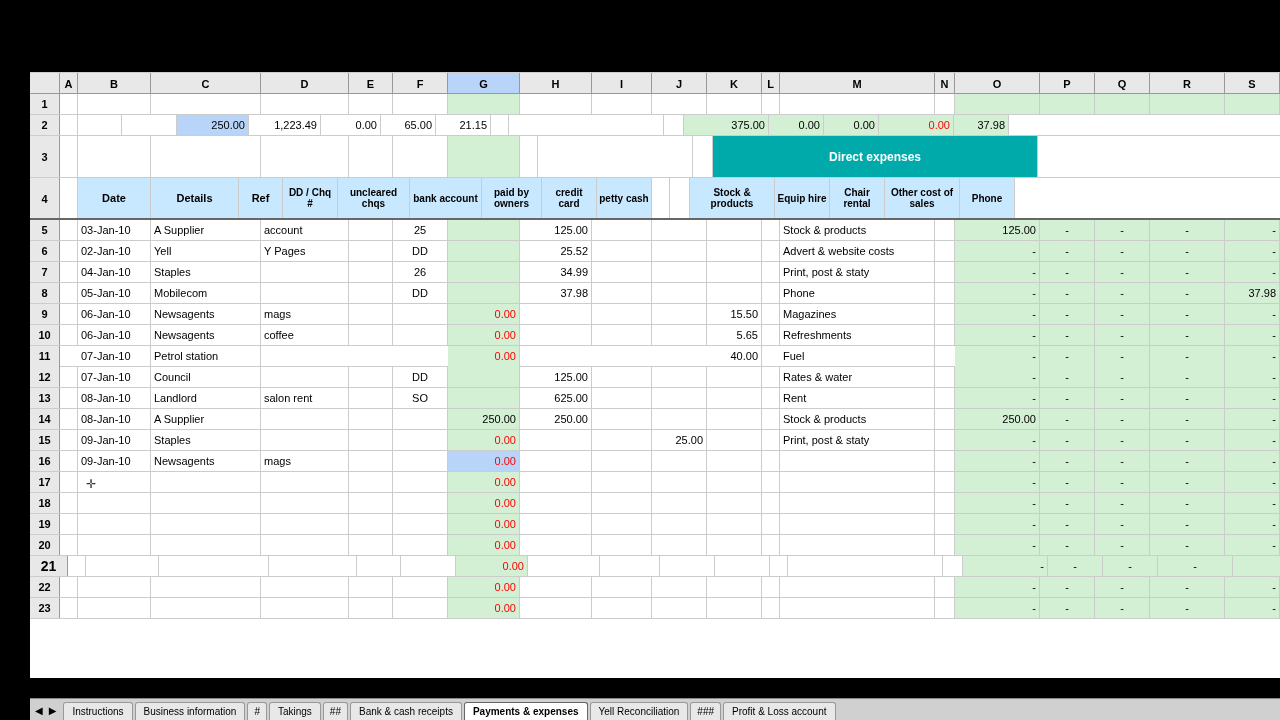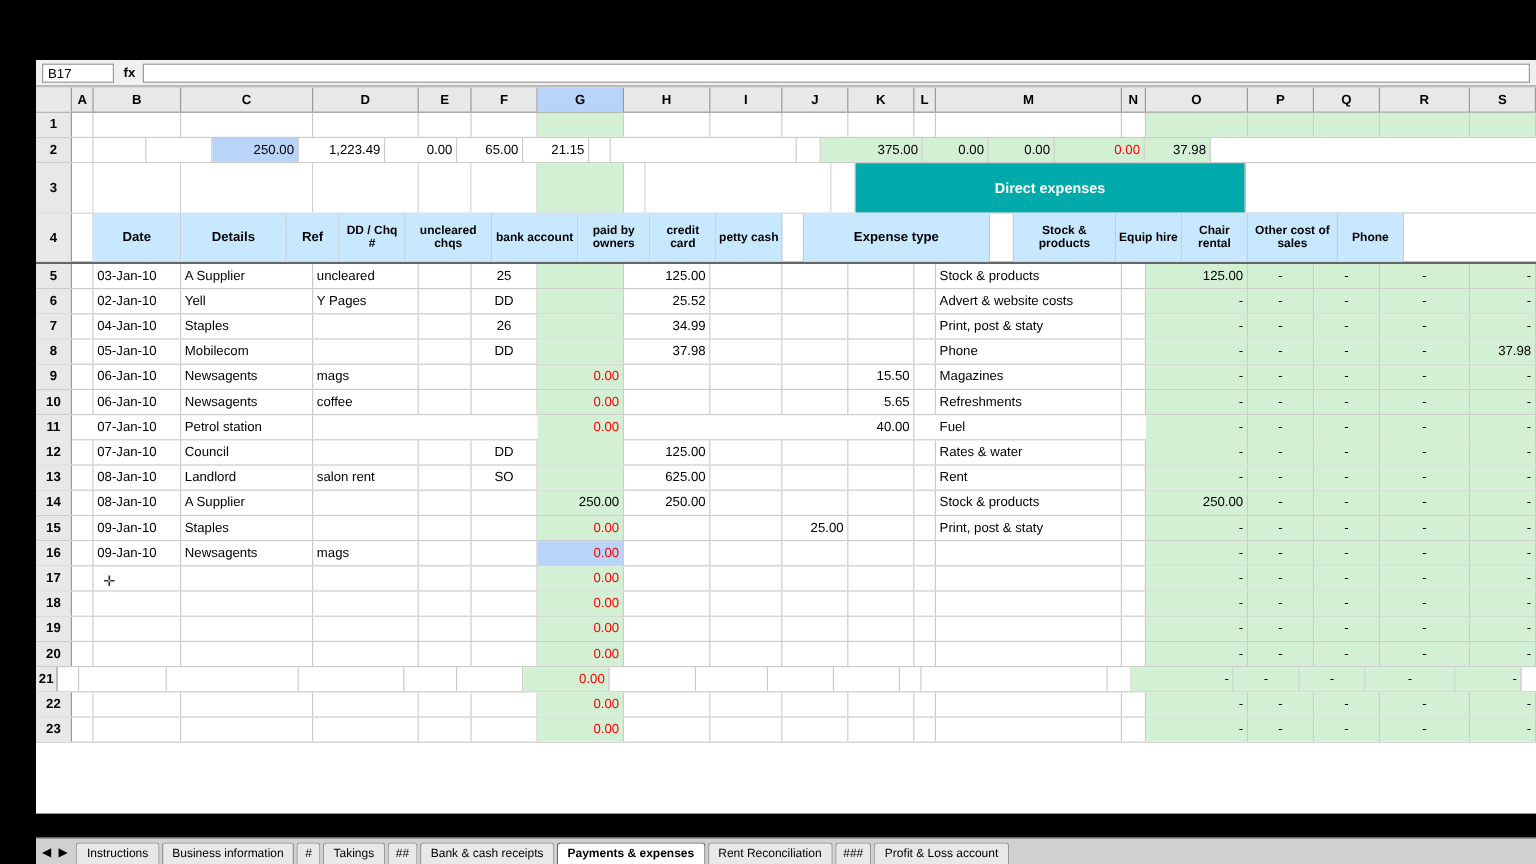--- a/index.html
+++ b/index.html
@@ -21,25 +21,20 @@
       flex-shrink: 0;
     }
     
     .col-rn { width: 30px; background: #e8e8e8; font-weight: bold; text-align: center; border-right: 1px solid #999; }
   </style>
 </head>
 <body>
 
 <div style="position:relative; width:1280px; height:720px; background:#000; overflow:hidden;">
 
-  <div style="position:absolute; top:50px; left:30px; right:0; height:22px; background:#f0f0f0; border-bottom:1px solid #aaa; display:flex; align-items:center; padding:0 5px; font-size:11px; z-index:10;">
-    <div style="width:60px; border:1px solid #999; background:#fff; padding:0 4px; margin-right:8px; height:16px; line-height:16px;">B17</div>
-    <div style="margin-right:6px; font-weight:bold;">fx</div>
-    <div style="flex:1; border:1px solid #999; background:#fff; height:16px;"></div>
-  </div>
 
   <div style="position:absolute; top:72px; left:30px; right:0; bottom:42px; overflow:hidden; background:#fff;">
 
     <div style="display:flex; background:#e8e8e8; border-bottom:1px solid #999; height:22px; border-top:1px solid #ccc;">
       <div class="col-header col-rn" style="width:30px; border-right:1px solid #999; text-align:center; line-height:22px; font-size:11px; font-weight:bold; flex-shrink:0;"></div>
       <div class="col-header" style="width:18px; border-right:1px solid #999; text-align:center; line-height:22px; font-size:11px; font-weight:bold; flex-shrink:0;">A</div>
       <div class="col-header" style="width:73px; border-right:1px solid #999; text-align:center; line-height:22px; font-size:11px; font-weight:bold; flex-shrink:0;">B</div>
       <div class="col-header" style="width:110px; border-right:1px solid #999; text-align:center; line-height:22px; font-size:11px; font-weight:bold; flex-shrink:0;">C</div>
       <div class="col-header" style="width:88px; border-right:1px solid #999; text-align:center; line-height:22px; font-size:11px; font-weight:bold; flex-shrink:0;">D</div>
       <div class="col-header" style="width:44px; border-right:1px solid #999; text-align:center; line-height:22px; font-size:11px; font-weight:bold; flex-shrink:0;">E</div>
@@ -131,37 +126,36 @@
       <div style="width:73px; flex-shrink:0; border-right:1px solid #ccc; background:#c8e8ff; text-align:center; font-weight:bold; font-size:11px; display:flex; align-items:center; justify-content:center; padding:2px;">Date</div>
       <div style="width:88px; flex-shrink:0; border-right:1px solid #ccc; background:#c8e8ff; text-align:center; font-weight:bold; font-size:11px; display:flex; align-items:center; justify-content:center; padding:2px;">Details</div>
       <div style="width:44px; flex-shrink:0; border-right:1px solid #ccc; background:#c8e8ff; text-align:center; font-weight:bold; font-size:11px; display:flex; align-items:center; justify-content:center; padding:2px;">Ref</div>
       <div style="width:55px; flex-shrink:0; border-right:1px solid #ccc; background:#c8e8ff; text-align:center; font-weight:bold; font-size:10px; display:flex; align-items:center; justify-content:center; padding:2px;">DD / Chq #</div>
       <div style="width:72px; flex-shrink:0; border-right:1px solid #ccc; background:#c8e8ff; text-align:center; font-weight:bold; font-size:10px; display:flex; align-items:center; justify-content:center; padding:2px;">uncleared chqs</div>
       <div style="width:72px; flex-shrink:0; border-right:1px solid #ccc; background:#c8e8ff; text-align:center; font-weight:bold; font-size:10px; display:flex; align-items:center; justify-content:center; padding:2px;">bank account</div>
       <div style="width:60px; flex-shrink:0; border-right:1px solid #ccc; background:#c8e8ff; text-align:center; font-weight:bold; font-size:10px; display:flex; align-items:center; justify-content:center; padding:2px;">paid by owners</div>
       <div style="width:55px; flex-shrink:0; border-right:1px solid #ccc; background:#c8e8ff; text-align:center; font-weight:bold; font-size:10px; display:flex; align-items:center; justify-content:center; padding:2px;">credit card</div>
       <div style="width:55px; flex-shrink:0; border-right:1px solid #ccc; background:#c8e8ff; text-align:center; font-weight:bold; font-size:10px; display:flex; align-items:center; justify-content:center; padding:2px;">petty cash</div>
       <div style="width:18px; flex-shrink:0; border-right:1px solid #ccc;"></div>
-      <div style="width:155px; flex-shrink:0; border-right:1px solid #ccc; background:#c8e8ff; text-align:center; font-weight:bold; font-size:11px; display:flex; align-items:center; justify-content:center; padding:2px;">Expense type</div>
       <div style="width:20px; flex-shrink:0; border-right:1px solid #ccc;"></div>
       <div style="width:85px; flex-shrink:0; border-right:1px solid #ccc; background:#c8e8ff; text-align:center; font-weight:bold; font-size:10px; display:flex; align-items:center; justify-content:center; padding:2px;">Stock &amp; products</div>
       <div style="width:55px; flex-shrink:0; border-right:1px solid #ccc; background:#c8e8ff; text-align:center; font-weight:bold; font-size:10px; display:flex; align-items:center; justify-content:center; padding:2px;">Equip hire</div>
       <div style="width:55px; flex-shrink:0; border-right:1px solid #ccc; background:#c8e8ff; text-align:center; font-weight:bold; font-size:10px; display:flex; align-items:center; justify-content:center; padding:2px;">Chair rental</div>
       <div style="width:75px; flex-shrink:0; border-right:1px solid #ccc; background:#c8e8ff; text-align:center; font-weight:bold; font-size:10px; display:flex; align-items:center; justify-content:center; padding:2px;">Other cost of sales</div>
       <div style="width:55px; flex-shrink:0; border-right:1px solid #ccc; background:#c8e8ff; text-align:center; font-weight:bold; font-size:10px; display:flex; align-items:center; justify-content:center; padding:2px;">Phone</div>
 
     </div>
 
     <div id="data-rows-container">
         <div style="display: flex; border-bottom: 1px solid rgb(204, 204, 204); height: 21px;">
     <div style="width:30px; flex-shrink:0; background:#e8e8e8; border-right:1px solid #999; text-align:center; line-height:21px; font-size:11px; font-weight:bold;">5</div>
     <div style="width:18px; flex-shrink:0; border-right:1px solid #ccc;"></div>
     <div style="width:73px; flex-shrink:0; border-right:1px solid #ccc; padding:0 3px; line-height:21px; font-size:11px;">03-Jan-10</div>
     <div style="width:110px; flex-shrink:0; border-right:1px solid #ccc; padding:0 3px; line-height:21px; font-size:11px;">A Supplier</div>
-    <div style="width:88px; flex-shrink:0; border-right:1px solid #ccc; padding:0 3px; line-height:21px; font-size:11px;">uncleared</div>
+    <div style="width:88px; flex-shrink:0; border-right:1px solid #ccc; padding:0 3px; line-height:21px; font-size:11px;">account</div>
     <div style="width:44px; flex-shrink:0; border-right:1px solid #ccc; padding:0 3px; line-height:21px; font-size:11px; text-align:center;"></div>
     <div style="width:55px; flex-shrink:0; border-right:1px solid #ccc; padding:0 3px; line-height:21px; font-size:11px; text-align:center;">25</div>
     <div style="width:72px; flex-shrink:0; border-right:1px solid #ccc; padding:0 3px; line-height:21px; font-size:11px; text-align:right; background:#d4f0d4; color:#000;"></div>
     <div style="width:72px; flex-shrink:0; border-right:1px solid #ccc; padding:0 3px; line-height:21px; font-size:11px; text-align:right;">125.00</div>
     <div style="width:60px; flex-shrink:0; border-right:1px solid #ccc; padding:0 3px; line-height:21px; font-size:11px; text-align:right;"></div>
     <div style="width:55px; flex-shrink:0; border-right:1px solid #ccc; padding:0 3px; line-height:21px; font-size:11px; text-align:right;"></div>
     <div style="width:55px; flex-shrink:0; border-right:1px solid #ccc; padding:0 3px; line-height:21px; font-size:11px; text-align:right;"></div>
     <div style="width:18px; flex-shrink:0; border-right:1px solid #ccc;"></div>
     <div style="width:155px; flex-shrink:0; border-right:1px solid #ccc; padding:0 3px; line-height:21px; font-size:11px;">Stock &amp; products</div>
     <div style="width:20px; flex-shrink:0; border-right:1px solid #ccc;"></div>
@@ -513,21 +507,21 @@
     <div style="width:155px; flex-shrink:0; border-right:1px solid #ccc; padding:0 3px; line-height:21px; font-size:11px;"></div>
     <div style="width:20px; flex-shrink:0; border-right:1px solid #ccc;"></div>
     <div style="width:85px; flex-shrink:0; border-right:1px solid #ccc; padding:0 3px; line-height:21px; font-size:11px; text-align:right; background:#d4f0d4;">-</div>
     <div style="width:55px; flex-shrink:0; border-right:1px solid #ccc; padding:0 3px; line-height:21px; font-size:11px; text-align:center; background:#d4f0d4;">-</div>
     <div style="width:55px; flex-shrink:0; border-right:1px solid #ccc; padding:0 3px; line-height:21px; font-size:11px; text-align:center; background:#d4f0d4;">-</div>
     <div style="width:75px; flex-shrink:0; border-right:1px solid #ccc; padding:0 3px; line-height:21px; font-size:11px; text-align:center; background:#d4f0d4;">-</div>
     <div style="width:55px; flex-shrink:0; border-right:1px solid #ccc; padding:0 3px; line-height:21px; font-size:11px; text-align:right; background:#d4f0d4;">-</div>
 
   </div>
         <div style="display: flex; border-bottom: 1px solid rgb(204, 204, 204); height: 21px;">
-    <div style="width:18px; flex-shrink:0; background:#e8e8e8; border-right:1px solid #999; text-align:center; line-height:21px; font-size:11px; font-weight:bold;">21</div>
+    <div style="width:38px; flex-shrink:0; background:#e8e8e8; border-right:1px solid #999; text-align:center; line-height:21px; font-size:14px; font-weight:bold;">21</div>
     <div style="width:18px; flex-shrink:0; border-right:1px solid #ccc;"></div>
     <div style="width:73px; flex-shrink:0; border-right:1px solid #ccc; padding:0 3px; line-height:21px; font-size:11px;"></div>
     <div style="width:110px; flex-shrink:0; border-right:1px solid #ccc; padding:0 3px; line-height:21px; font-size:11px;"></div>
     <div style="width:88px; flex-shrink:0; border-right:1px solid #ccc; padding:0 3px; line-height:21px; font-size:11px;"></div>
     <div style="width:44px; flex-shrink:0; border-right:1px solid #ccc; padding:0 3px; line-height:21px; font-size:11px; text-align:center;"></div>
     <div style="width:55px; flex-shrink:0; border-right:1px solid #ccc; padding:0 3px; line-height:21px; font-size:11px; text-align:center;"></div>
     <div style="width:72px; flex-shrink:0; border-right:1px solid #ccc; padding:0 3px; line-height:21px; font-size:11px; text-align:right; background:#d4f0d4; color:red;">0.00</div>
     <div style="width:72px; flex-shrink:0; border-right:1px solid #ccc; padding:0 3px; line-height:21px; font-size:11px; text-align:right;"></div>
     <div style="width:60px; flex-shrink:0; border-right:1px solid #ccc; padding:0 3px; line-height:21px; font-size:11px; text-align:right;"></div>
     <div style="width:55px; flex-shrink:0; border-right:1px solid #ccc; padding:0 3px; line-height:21px; font-size:11px; text-align:right;"></div>
@@ -597,20 +591,20 @@
 
     <div style="font-size:10px; padding:0 3px; cursor:pointer; height:18px; line-height:18px;">◀</div>
     <div style="font-size:10px; padding:0 3px; cursor:pointer; height:18px; line-height:18px; margin-right:4px;">▶</div>
     <div style="padding:2px 8px; border:1px solid #999; border-bottom:none; background:#e8e8e8; margin-right:2px; font-size:10px; height:18px; line-height:14px; border-radius:3px 3px 0 0; cursor:pointer;">Instructions</div>
     <div style="padding:2px 8px; border:1px solid #999; border-bottom:none; background:#e8e8e8; margin-right:2px; font-size:10px; height:18px; line-height:14px; border-radius:3px 3px 0 0; cursor:pointer;">Business information</div>
     <div style="padding:2px 6px; border:1px solid #999; border-bottom:none; background:#e8e8e8; margin-right:2px; font-size:10px; height:18px; line-height:14px; border-radius:3px 3px 0 0; cursor:pointer;">#</div>
     <div style="padding:2px 8px; border:1px solid #999; border-bottom:none; background:#e8e8e8; margin-right:2px; font-size:10px; height:18px; line-height:14px; border-radius:3px 3px 0 0; cursor:pointer;">Takings</div>
     <div style="padding:2px 6px; border:1px solid #999; border-bottom:none; background:#e8e8e8; margin-right:2px; font-size:10px; height:18px; line-height:14px; border-radius:3px 3px 0 0; cursor:pointer;">##</div>
     <div style="padding:2px 8px; border:1px solid #999; border-bottom:none; background:#e8e8e8; margin-right:2px; font-size:10px; height:18px; line-height:14px; border-radius:3px 3px 0 0; cursor:pointer;">Bank &amp; cash receipts</div>
     <div style="padding:2px 8px; border:1px solid #666; border-bottom:none; background:#fff; margin-right:2px; font-size:10px; height:18px; line-height:14px; border-radius:3px 3px 0 0; cursor:pointer; font-weight:bold;">Payments &amp; expenses</div>
-    <div style="padding:2px 8px; border:1px solid #999; border-bottom:none; background:#e8e8e8; margin-right:2px; font-size:10px; height:18px; line-height:14px; border-radius:3px 3px 0 0; cursor:pointer;">Rent Reconciliation</div>
+    <div style="padding:2px 8px; border:1px solid #999; border-bottom:none; background:#e8e8e8; margin-right:2px; font-size:10px; height:18px; line-height:14px; border-radius:3px 3px 0 0; cursor:pointer;">Yell Reconciliation</div>
     <div style="padding:2px 6px; border:1px solid #999; border-bottom:none; background:#e8e8e8; margin-right:2px; font-size:10px; height:18px; line-height:14px; border-radius:3px 3px 0 0; cursor:pointer;">###</div>
     <div style="padding:2px 8px; border:1px solid #999; border-bottom:none; background:#e8e8e8; margin-right:2px; font-size:10px; height:18px; line-height:14px; border-radius:3px 3px 0 0; cursor:pointer;">Profit &amp; Loss account</div>
   </div>
 
   <div style="position:absolute; top:50px; left:0; width:30px; height:720px; background:#000;"></div>
 
 </div>
 
 </body></html>

